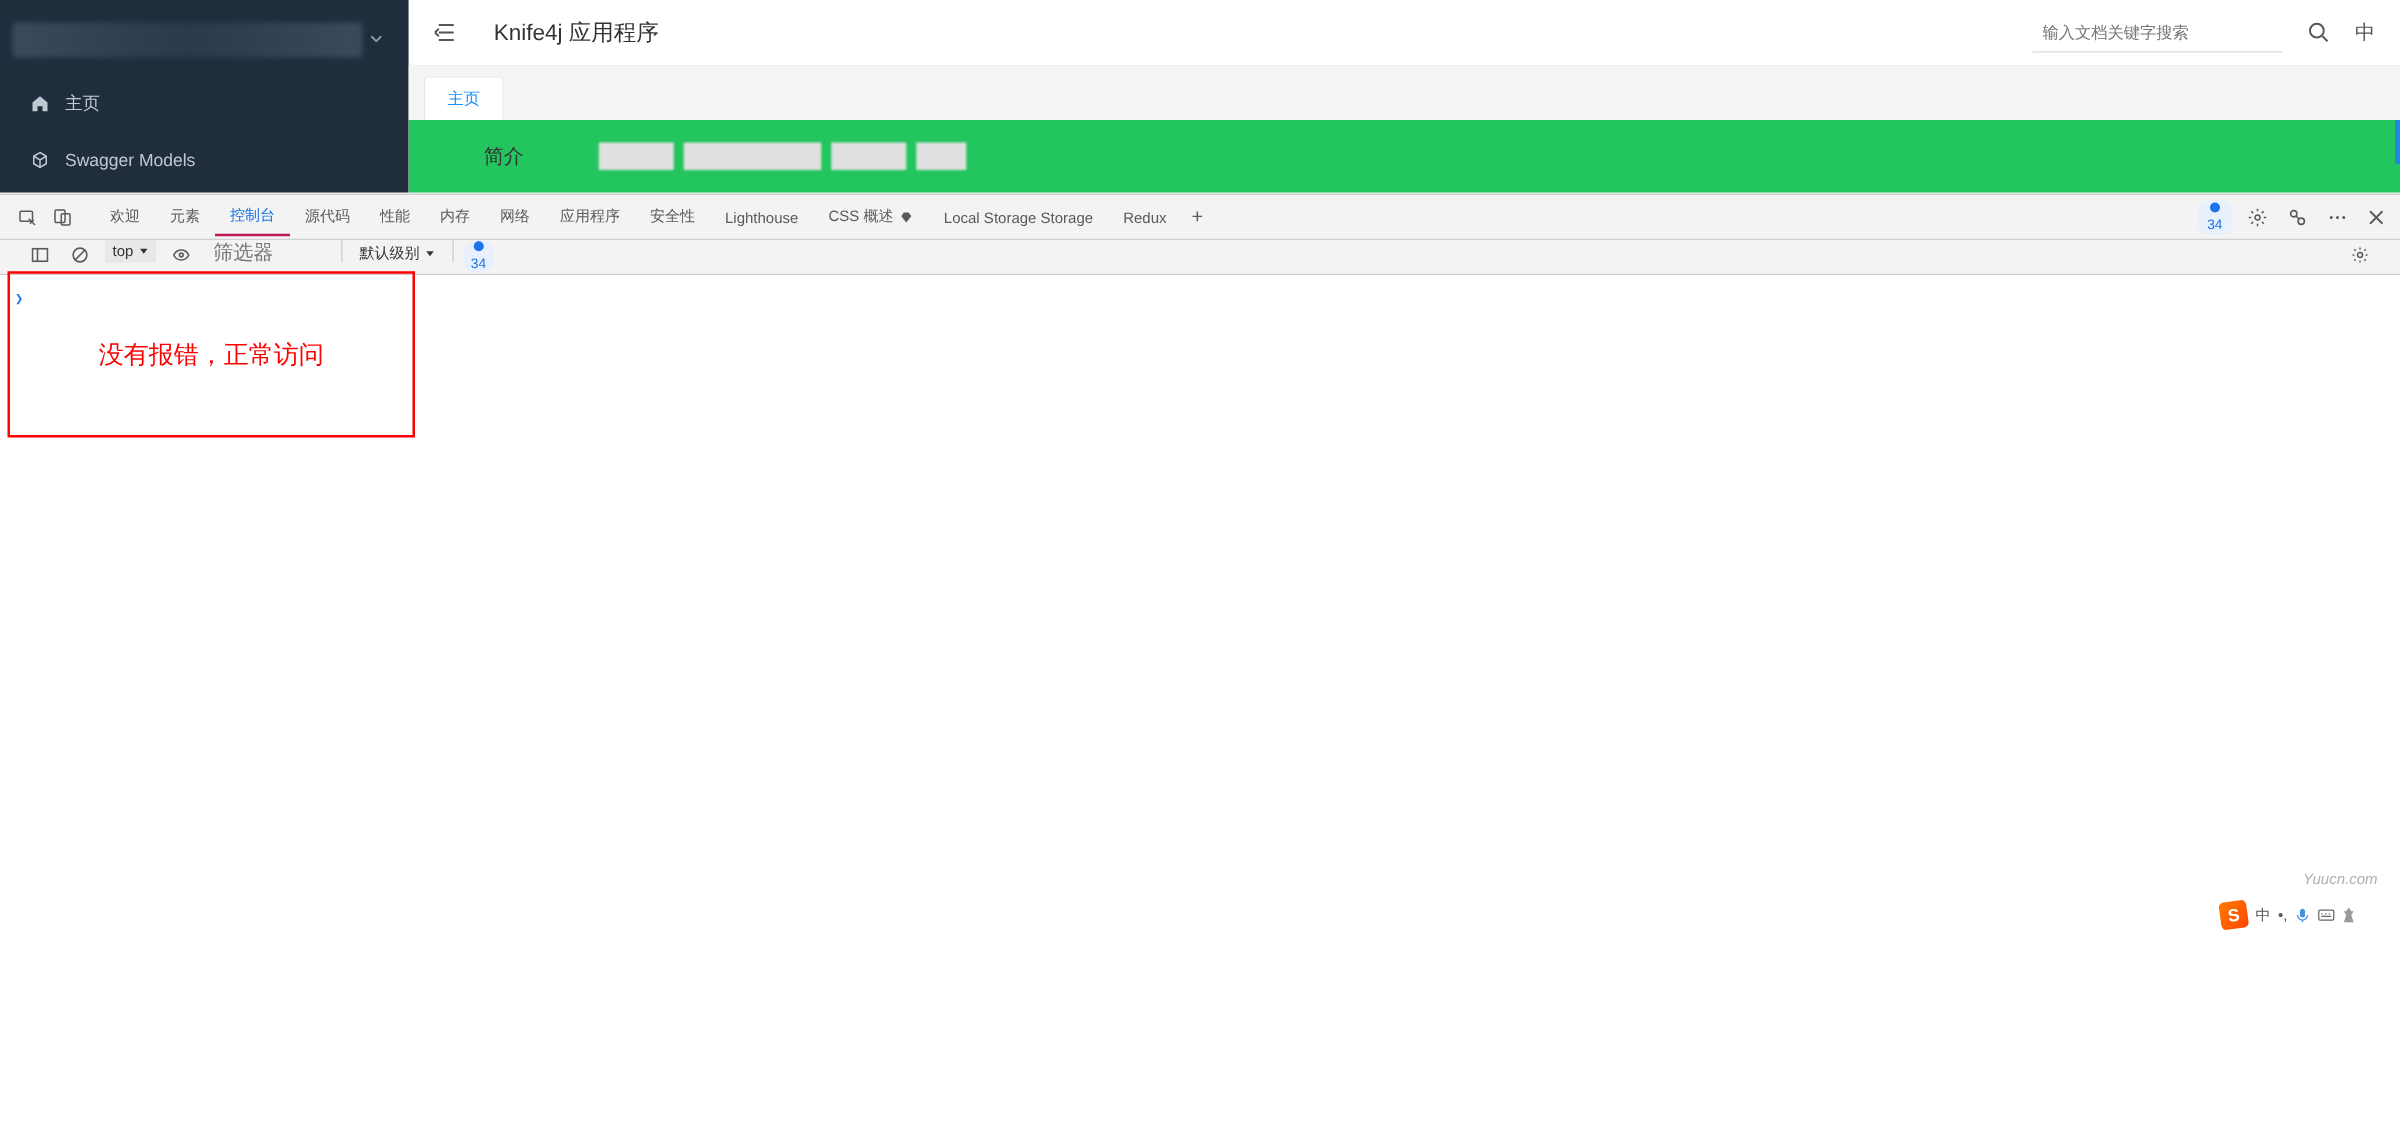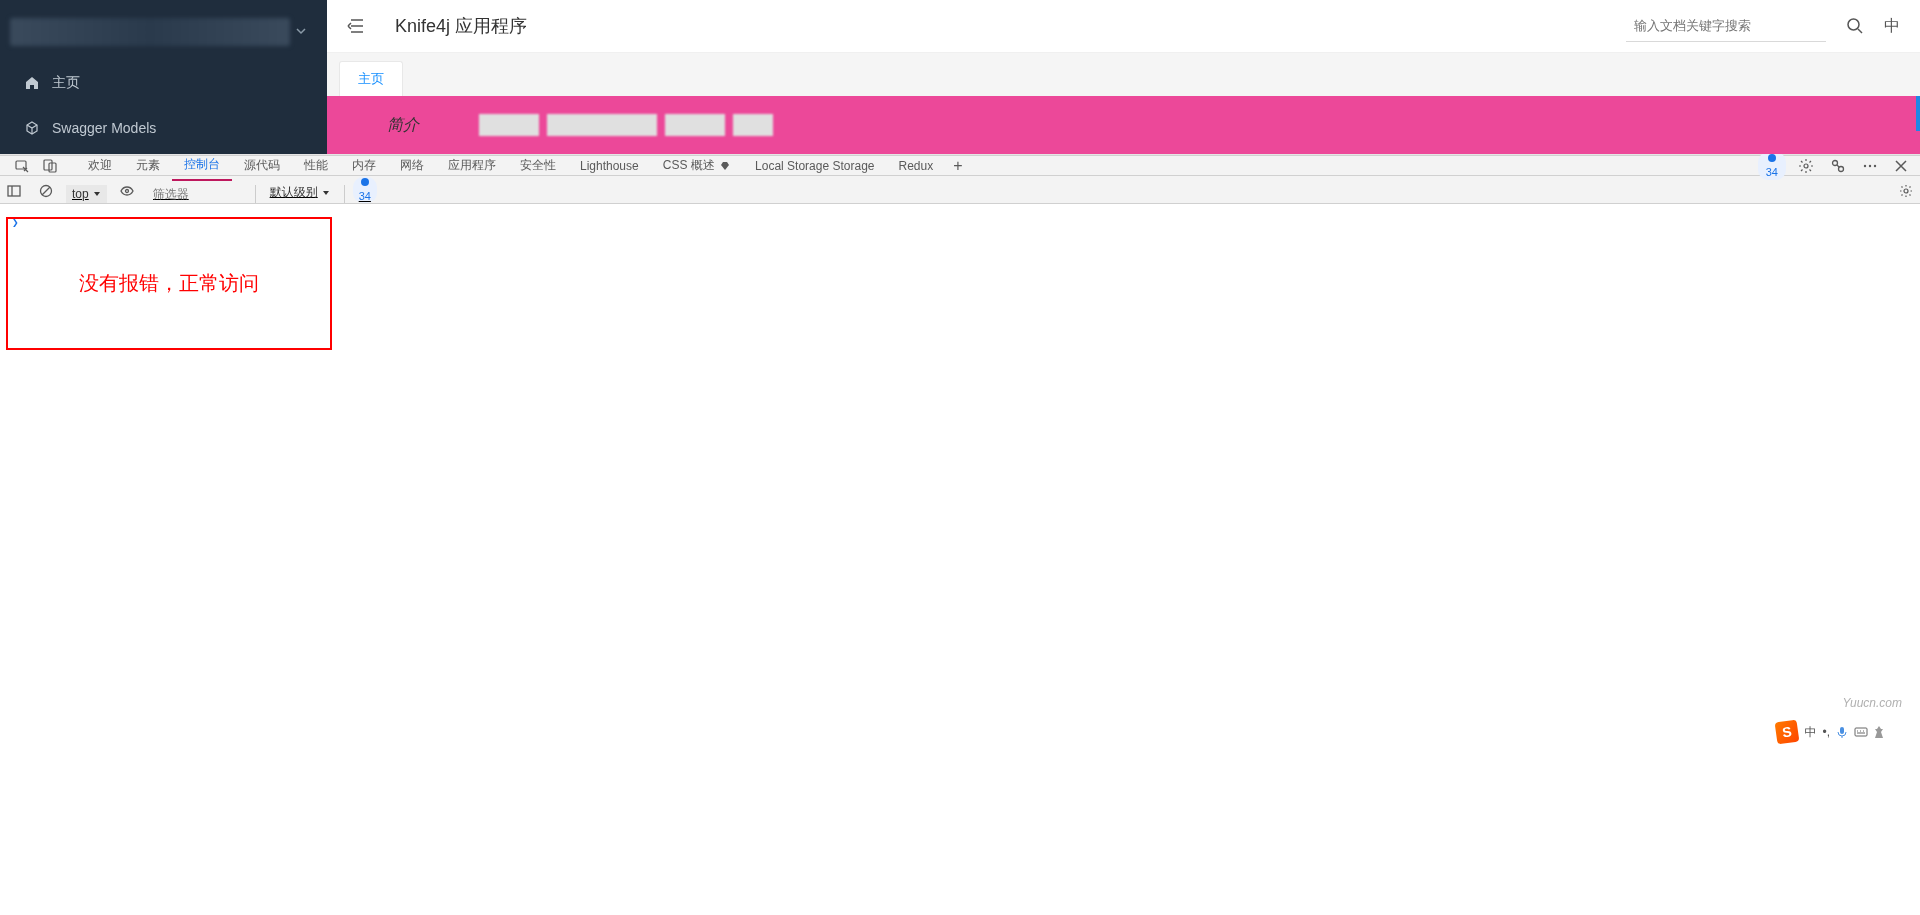--- a/index.html
+++ b/index.html
@@ -21,43 +21,43 @@
     .main-title { font-size: 18px; font-weight: 500; color: #333; margin-left: 10px; }
     .header-right { margin-left: auto; display: flex; align-items: center; gap: 20px; }
     .search-input { width: 200px; height: 32px; border: none; border-bottom: 1px solid #d9d9d9; padding: 4px 8px; font-size: 13px; color: #be185d; outline: none; }
     .search-icon-right { color: #555; cursor: pointer; }
     .lang-badge { font-size: 16px; color: #555; cursor: pointer; }
     
     .tabs-row { display: flex; padding: 8px 12px 0; gap: 4px; background: #f5f5f5; }
     .tab { padding: 8px 18px; background: #fff; border: 1px solid #e8e8e8; border-bottom: none; font-size: 13px; cursor: pointer; border-radius: 3px 3px 0 0; }
     .tab.active { color: #1890ff; }
     
-    .content-area { flex: 1; background: #ec4899; padding: 18px 30px; position: relative; font-style: italic; }
+    .content-area { flex: 1; background: #22c55e; padding: 18px 30px; position: relative; }
     .content-row { display: flex; align-items: center; gap: 60px; }
     .content-label { font-size: 16px; color: #333; margin-left: 30px; }
     .content-blur { display: flex; gap: 8px; }
     .blur-block { height: 22px; background: #e0e0e0; filter: blur(1px); }
     .content-scroll { position: absolute; right: 0; top: 0; width: 4px; height: 35px; background: #1e88e5; }
     
     .devtools { border-top: 1px solid #d0d0d0; background: #f3f3f3; }
-    .devtools-tabs { height: 20px; display: flex; align-items: center; padding: 0 8px; gap: 0; border-bottom: 1px solid #d0d0d0; }
+    .devtools-tabs { height: 36px; display: flex; align-items: center; padding: 0 8px; gap: 0; border-bottom: 1px solid #d0d0d0; }
     .dt-icon-btn { width: 28px; height: 28px; display: inline-flex; align-items: center; justify-content: center; cursor: pointer; color: #5a5a5a; }
     .dt-tab { padding: 6px 12px; font-size: 12px; color: #5a5a5a; cursor: pointer; white-space: nowrap; }
     .dt-tab.active { color: #1a73e8; border-bottom: 2px solid #be185d; }
     .dt-tab-add { padding: 4px 8px; cursor: pointer; color: #5a5a5a; font-size: 16px; }
     .dt-right { margin-left: auto; display: flex; align-items: center; gap: 8px; }
     .dt-badge { background: #e8f0fe; color: #1a73e8; padding: 2px 8px; border-radius: 10px; font-size: 11px; display: inline-flex; align-items: center; gap: 4px; flex-direction: column; }
     .dt-badge-dot { width: 8px; height: 8px; background: #1a73e8; border-radius: 50%; }
     .dt-small-icon { color: #5a5a5a; cursor: pointer; padding: 4px; }
     .dt-chain { display: inline-flex; align-items: center; }
     
-    .console-toolbar { height: 28px; display: flex; align-items: flex-end; padding: 0 2px; gap: 8px; background: #f3f3f3; border-bottom: 1px solid #d0d0d0; text-decoration: underline; }
+    .console-toolbar { height: 28px; display: flex; align-items: flex-start; padding: 0 20px; gap: 8px; background: #f3f3f3; border-bottom: 1px solid #d0d0d0; }
     .ct-btn { display: inline-flex; align-items: center; justify-content: center; width: 24px; height: 24px; cursor: pointer; color: #5a5a5a; }
     .ct-select { display: inline-flex; align-items: center; gap: 4px; padding: 2px 6px; background: #e8e8e8; font-size: 12px; cursor: pointer; color: #333; }
-    .ct-input { border: none; background: transparent; font-size: 12px; padding: 2px 6px; outline: none; width: 100px; color: #0f766e; }
+    .ct-input { border: none; background: transparent; font-size: 16px; padding: 2px 6px; outline: none; width: 100px; color: #0f766e; }
     .ct-divider { width: 1px; height: 18px; background: #ccc; }
     .ct-gear-right { margin-left: auto; }
     
     .console-body { background: #fff; height: 570px; position: relative; }
     .console-prompt { position: absolute; left: 12px; top: 12px; color: #1a73e8; font-size: 11px; font-family: monospace; }
     
     .annotation-box { position: absolute; left: 6px; top: 217px; width: 326px; height: 133px; border: 2px solid #ff0000; background: transparent; display: flex; align-items: center; justify-content: center; pointer-events: none; z-index: 10; }
     .annotation-text { color: #ff0000; font-size: 20px; font-weight: 500; }
     
     .watermark-right { position: absolute; right: 18px; bottom: 205px; color: #b0b0b0; font-size: 12px; font-style: italic; }

